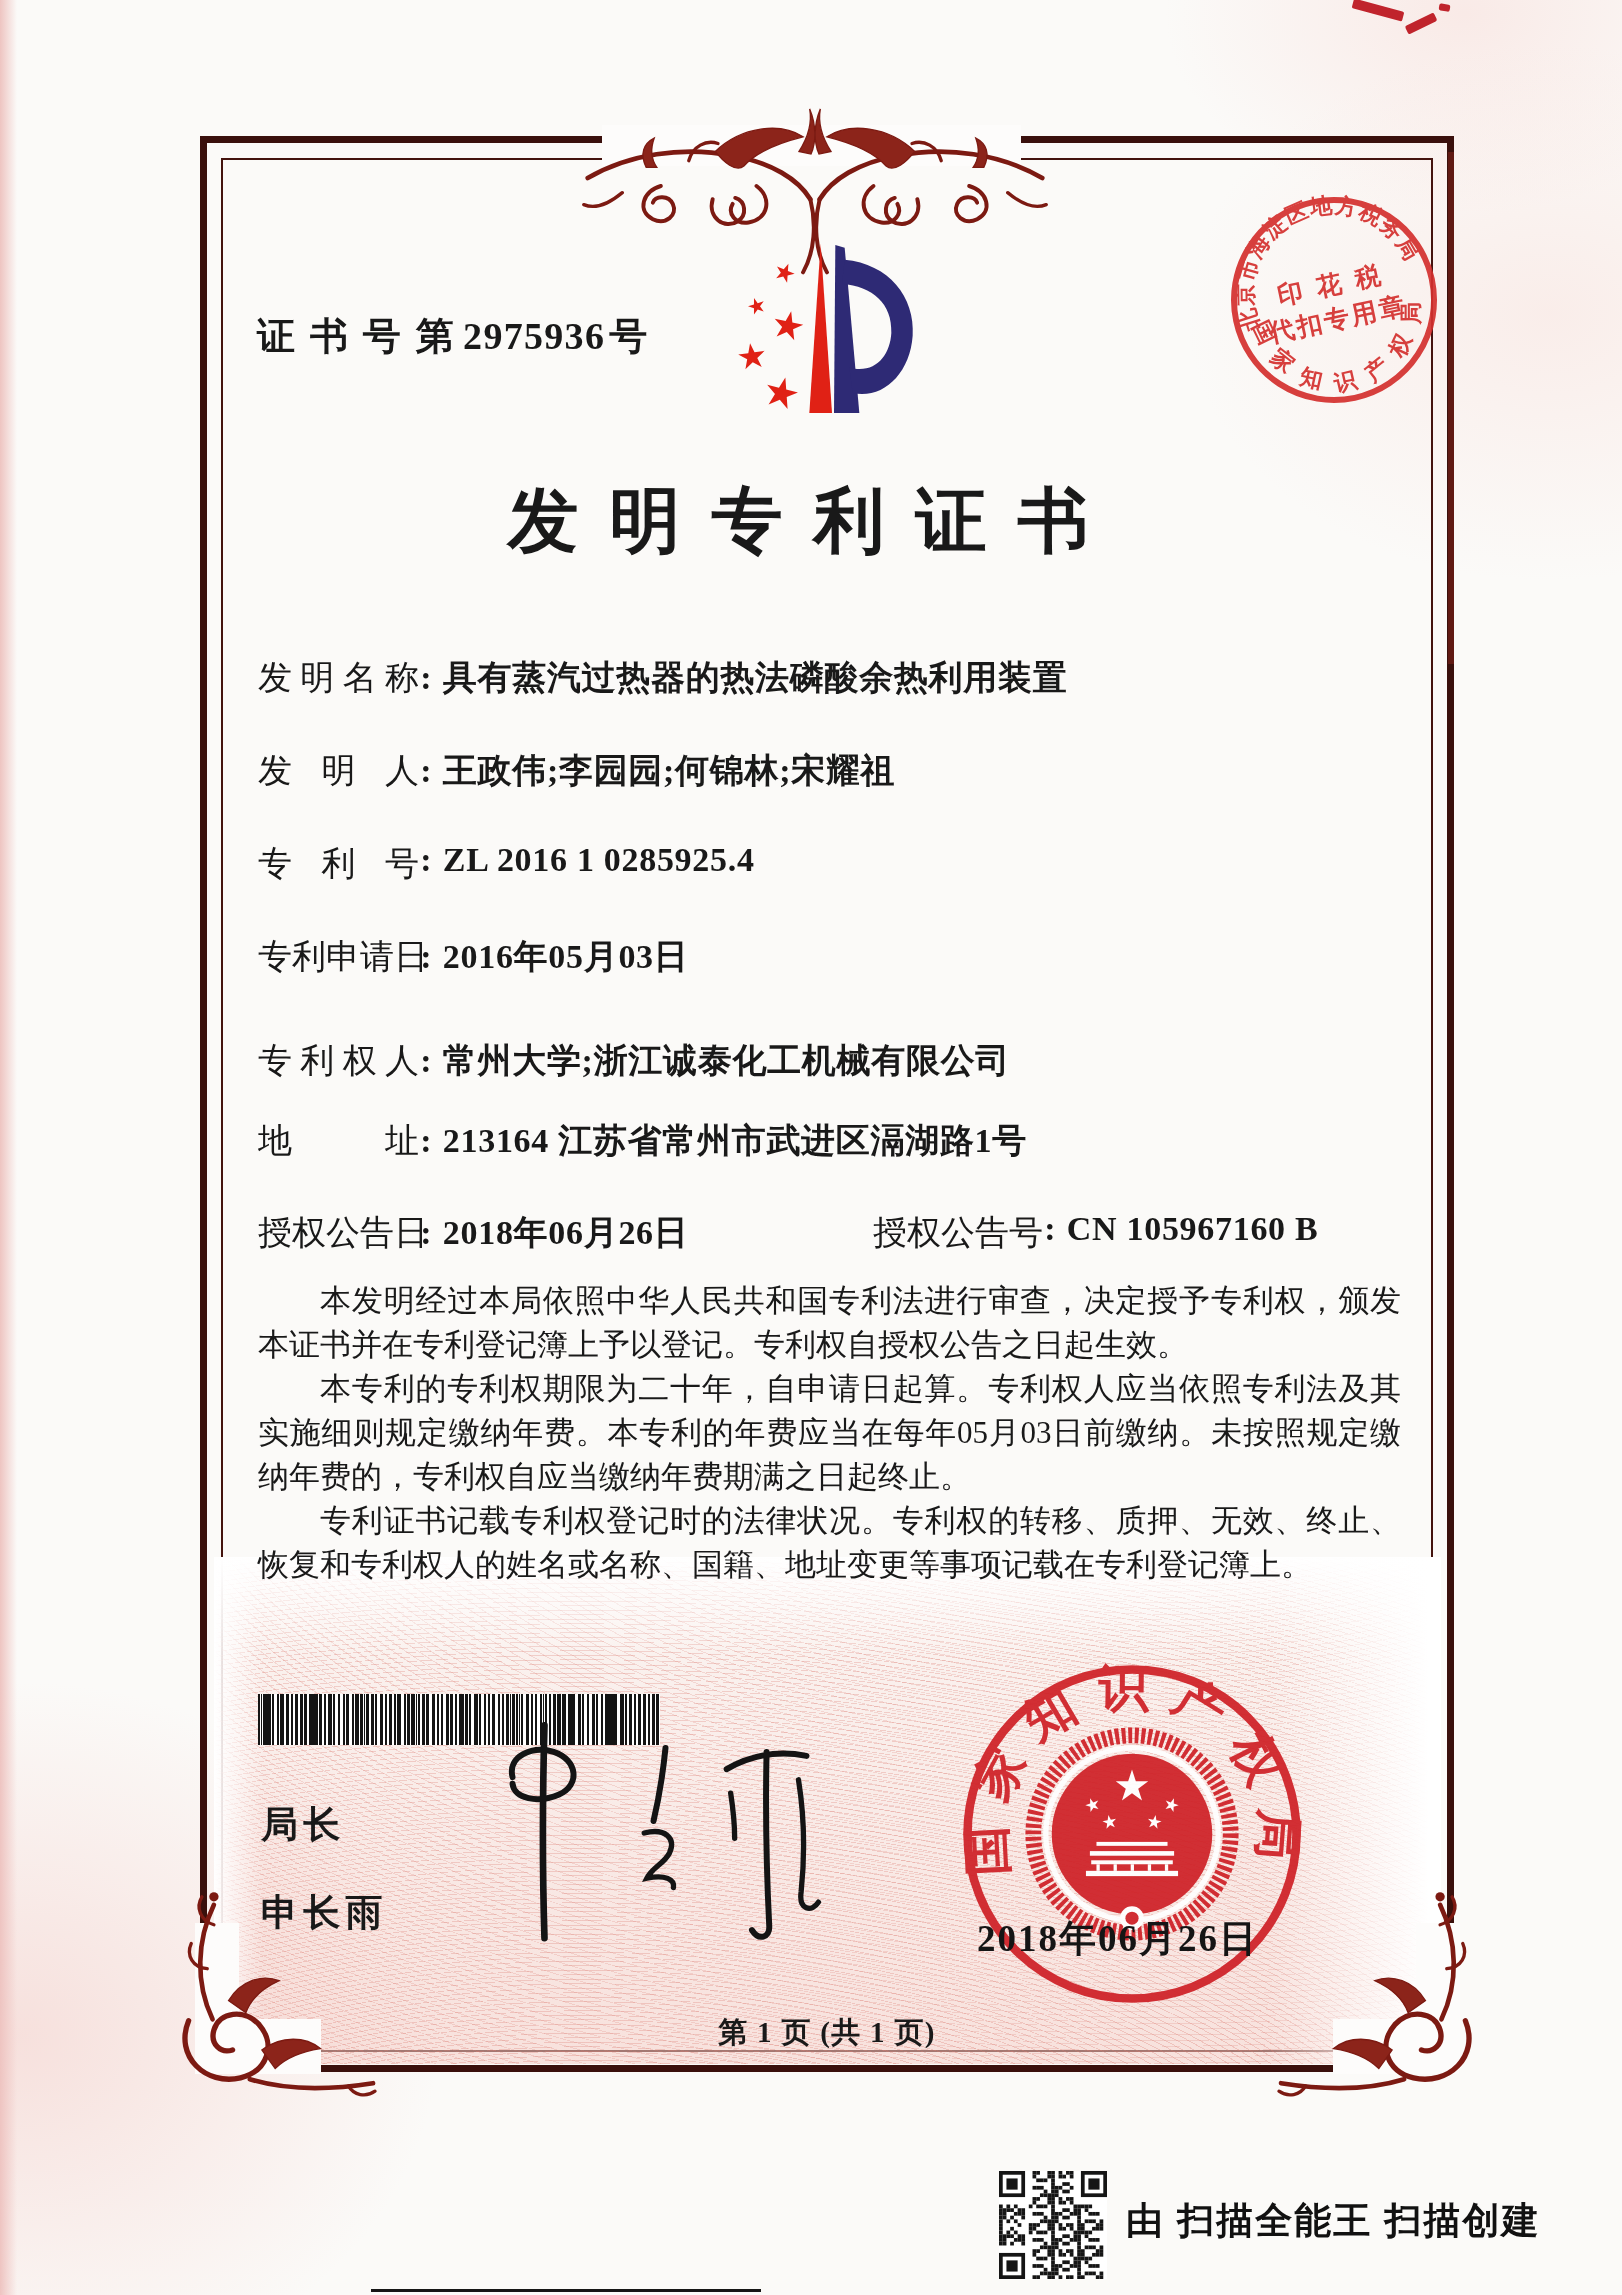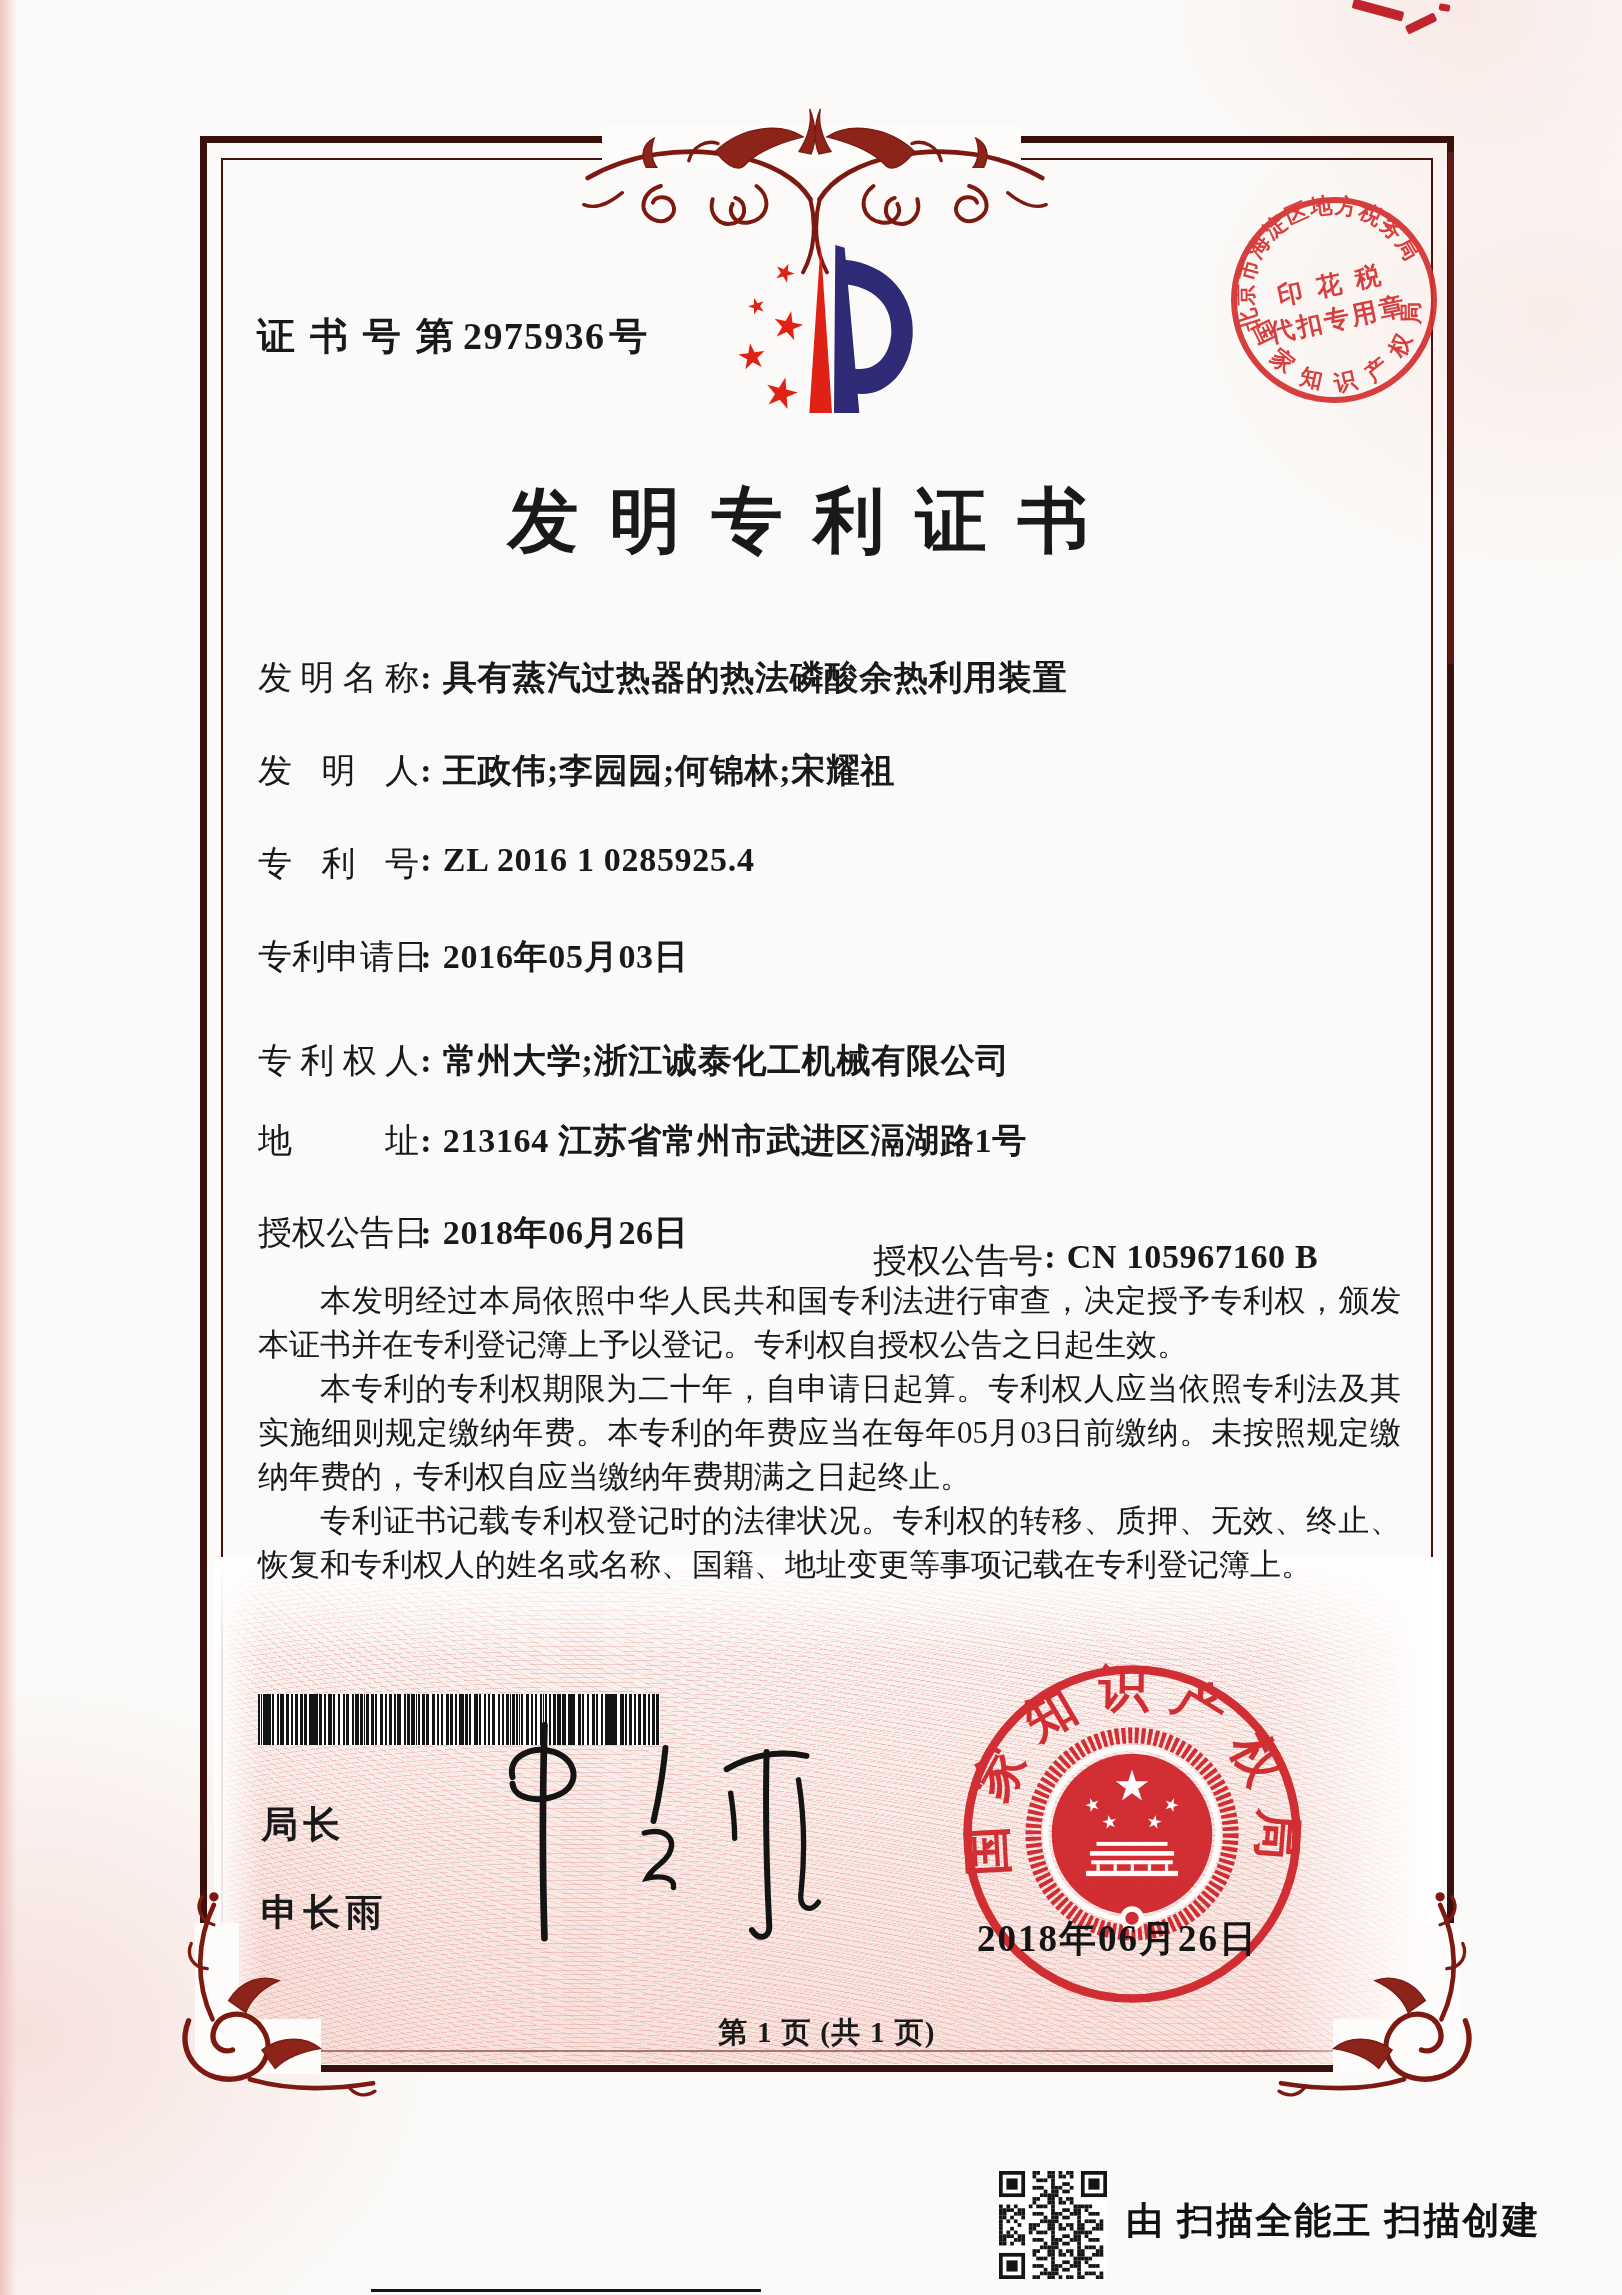--- a/index.html
+++ b/index.html
@@ -29,21 +29,21 @@
   }
   .white-patch{position:absolute;background:#fdfcfb;}
   
   .cert-no{position:absolute;left:257px;top:311px;font-size:38px;font-weight:600;letter-spacing:2.7px;white-space:nowrap;font-family:Liberation Serif, serif;}
   .cert-no .num{margin:0 4px 0 6.7px;letter-spacing:1.3px;}
   .doc-title{position:absolute;left:200px;top:474px;width:1196px;text-align:center;font-size:71px;font-weight:600;letter-spacing:31px;text-indent:31px;white-space:nowrap;}
   .field-row{position:absolute;left:258px;font-size:34px;white-space:nowrap;}
   .flabel{display:inline-block;width:161px;text-align:justify;text-align-last:justify;font-weight:500;vertical-align:top;}
   .fcolon{display:inline-block;margin:0 2.7px 0 1.3px;font-weight:600;}
   .fvalue{font-weight:600;letter-spacing:0.7px;}
-  .gazette{position:absolute;left:615px;top:0;margin-top:28px;}
+  .gazette{position:absolute;left:615px;top:0;}
   .gazette .flabel{width:170px;}
   .body-text{position:absolute;left:258px;top:1279px;width:1143px;font-size:31px;line-height:1.42;text-align:justify;font-weight:500;}
   .body-text p{margin:0;text-indent:2em;}
   .barcode{
     position:absolute;left:258px;top:1694px;width:402px;height:51px;background-color:#fff;
     background-image:
       repeating-linear-gradient(90deg,#141414 0 2px,rgba(0,0,0,0) 2px 4.7px),
       repeating-linear-gradient(90deg,#141414 0 1.3px,rgba(0,0,0,0) 1.3px 7.3px),
       repeating-linear-gradient(90deg,rgba(0,0,0,0) 0 2.7px,#141414 2.7px 4px,rgba(0,0,0,0) 4px 8.6px);
   }

